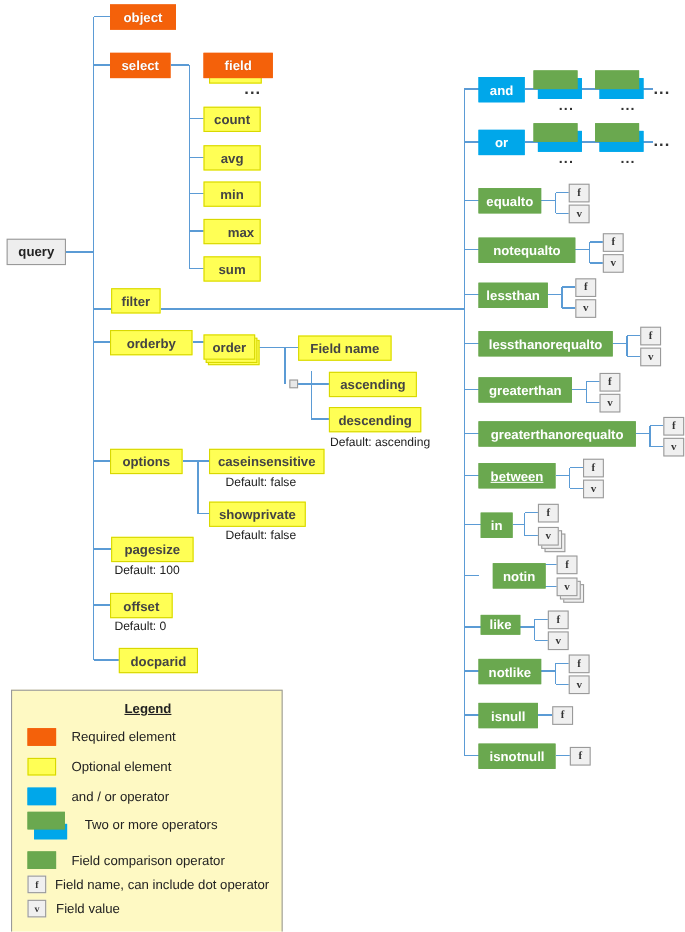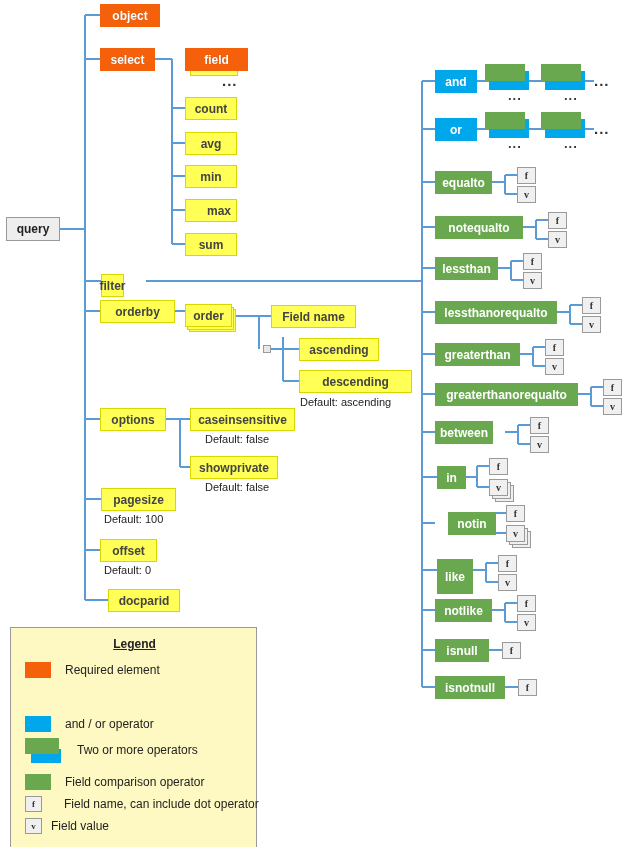--- a/index.html
+++ b/index.html
@@ -293,21 +293,21 @@
   </div>
 
   <div class="node n-req" style="left:100px; top:4px; width:60px; height:23px;">
     <span>object</span>
   </div>
 
   <div class="node n-req" style="left:100px; top:48px; width:55px; height:23px;">
     <span>select</span>
   </div>
 
-  <div class="node n-opt" style="left:101px; top:274px; width:23px; height:23px;">
+  <div class="node n-opt" style="left:101px; top:262px; width:45px; height:23px;">
     <span>filter</span>
   </div>
 
   <div class="node n-opt" style="left:100px; top:300px; width:75px; height:23px;">
     <span>orderby</span>
   </div>
 
   <div class="node n-opt" style="left:100px; top:408px; width:66px; height:23px;">
     <span>options</span>
   </div>
@@ -356,21 +356,21 @@
 
   <div class="node n-opt" style="left:271px; top:305px; width:85px; height:23px;">
     <span>Field name</span>
   </div>
 
   <div class="junction" style="left:263px; top:345px;"></div>
 
   <div class="node n-opt" style="left:299px; top:338px; width:80px; height:23px;">
     <span>ascending</span>
   </div>
-  <div class="node n-opt" style="left:299px; top:370px; width:113px; height:23px;">
+  <div class="node n-opt" style="left:299px; top:370px; width:84px; height:23px;">
     <span>descending</span>
   </div>
   <div class="caption" style="left:300px; top:396px;">Default: ascending</div>
 
   <div class="node n-opt" style="left:190px; top:408px; width:105px; height:23px;">
     <span>caseinsensitive</span>
   </div>
   <div class="caption" style="left:205px; top:433px;">Default: false</div>
 
   <div class="node n-opt" style="left:190px; top:456px; width:88px; height:23px;">
@@ -433,21 +433,21 @@
   </div>
   <div class="chip" style="left:545px; top:339px;">f</div>
   <div class="chip" style="left:545px; top:358px;">v</div>
 
   <div class="node n-cmp" style="left:435px; top:383px; width:143px; height:23px;">
     <span>greaterthanorequalto</span>
   </div>
   <div class="chip" style="left:603px; top:379px;">f</div>
   <div class="chip" style="left:603px; top:398px;">v</div>
 
-  <div class="node n-cmp" style="left:435px; top:421px; width:58px; height:23px;">
+  <div class="node n-cmp" style="left:435px; top:421px; width:70px; height:23px;text-decoration:underline;">
     <span>between</span>
   </div>
   <div class="chip" style="left:530px; top:417px;">f</div>
   <div class="chip" style="left:530px; top:436px;">v</div>
 
   <div class="node n-cmp" style="left:437px; top:466px; width:29px; height:23px;">
     <span>in</span>
   </div>
   <div class="chip" style="left:489px; top:458px;">f</div>
   <div class="stack-shadow" style="left:495px; top:485px; width:19px; height:17px; background:#f0f0f0; border:1px solid #9a9a9a;"></div>
@@ -455,21 +455,21 @@
   <div class="chip" style="left:489px; top:479px;">v</div>
 
   <div class="node n-cmp" style="left:448px; top:512px; width:48px; height:23px;">
     <span>notin</span>
   </div>
   <div class="chip" style="left:506px; top:505px;">f</div>
   <div class="stack-shadow" style="left:512px; top:531px; width:19px; height:17px; background:#f0f0f0; border:1px solid #9a9a9a;"></div>
   <div class="stack-shadow" style="left:509px; top:528px; width:19px; height:17px; background:#f0f0f0; border:1px solid #9a9a9a;"></div>
   <div class="chip" style="left:506px; top:525px;">v</div>
 
-  <div class="node n-cmp" style="left:437px; top:559px; width:36px; height:35px;">
+  <div class="node n-cmp" style="left:437px; top:559px; width:36px; height:18px;">
     <span>like</span>
   </div>
   <div class="chip" style="left:498px; top:555px;">f</div>
   <div class="chip" style="left:498px; top:574px;">v</div>
 
   <div class="node n-cmp" style="left:435px; top:599px; width:57px; height:23px;">
     <span>notlike</span>
   </div>
   <div class="chip" style="left:517px; top:595px;">f</div>
   <div class="chip" style="left:517px; top:614px;">v</div>
@@ -485,20 +485,24 @@
   <div class="chip" style="left:518px; top:679px;">f</div>
 
   <div id="legend">
     <div id="legend-title">Legend</div>
 
     <div class="lg-row" style="top:33px;justify-content:space-between;">
       <div class="lg-swatch n-req"></div>
       <div class="lg-label" style="margin-left:14px;">Required element</div>
     </div>
 
+    <div class="lg-row" style="top:60px;">
+      <div class="lg-swatch n-opt"></div>
+      <div class="lg-label" style="margin-left:14px;">Optional element</div>
+    </div>
 
     <div class="lg-row" style="top:87px;">
       <div class="lg-swatch n-bool"></div>
       <div class="lg-label" style="margin-left:14px;">and / or operator</div>
     </div>
 
     <div class="lg-stack" style="left:14px; top:110px;">
       <div style="position:absolute; left:6px; top:11px; width:30px; height:14px;
                   background:#00a7ea; border:1px solid #00a7ea; box-sizing:border-box;"></div>
       <div style="position:absolute; left:0px; top:0px; width:34px; height:16px;
@@ -509,21 +513,21 @@
       <div class="lg-label">Two or more operators</div>
     </div>
 
     <div class="lg-row" style="top:145px;">
       <div class="lg-swatch n-cmp"></div>
       <div class="lg-label" style="margin-left:14px;">Field comparison operator</div>
     </div>
 
     <div class="lg-row" style="top:167px;">
       <div class="lg-chip">f</div>
-      <div class="lg-label" style="margin-left:22px;">Field name, can include dot operator</div>
+      <div class="lg-label" style="margin-left:8px;">Field name, can include dot operator</div>
     </div>
 
     <div class="lg-row" style="top:189px;">
       <div class="lg-chip">v</div>
       <div class="lg-label" style="margin-left:9px;">Field value</div>
     </div>
   </div>
 
 </div>
 

